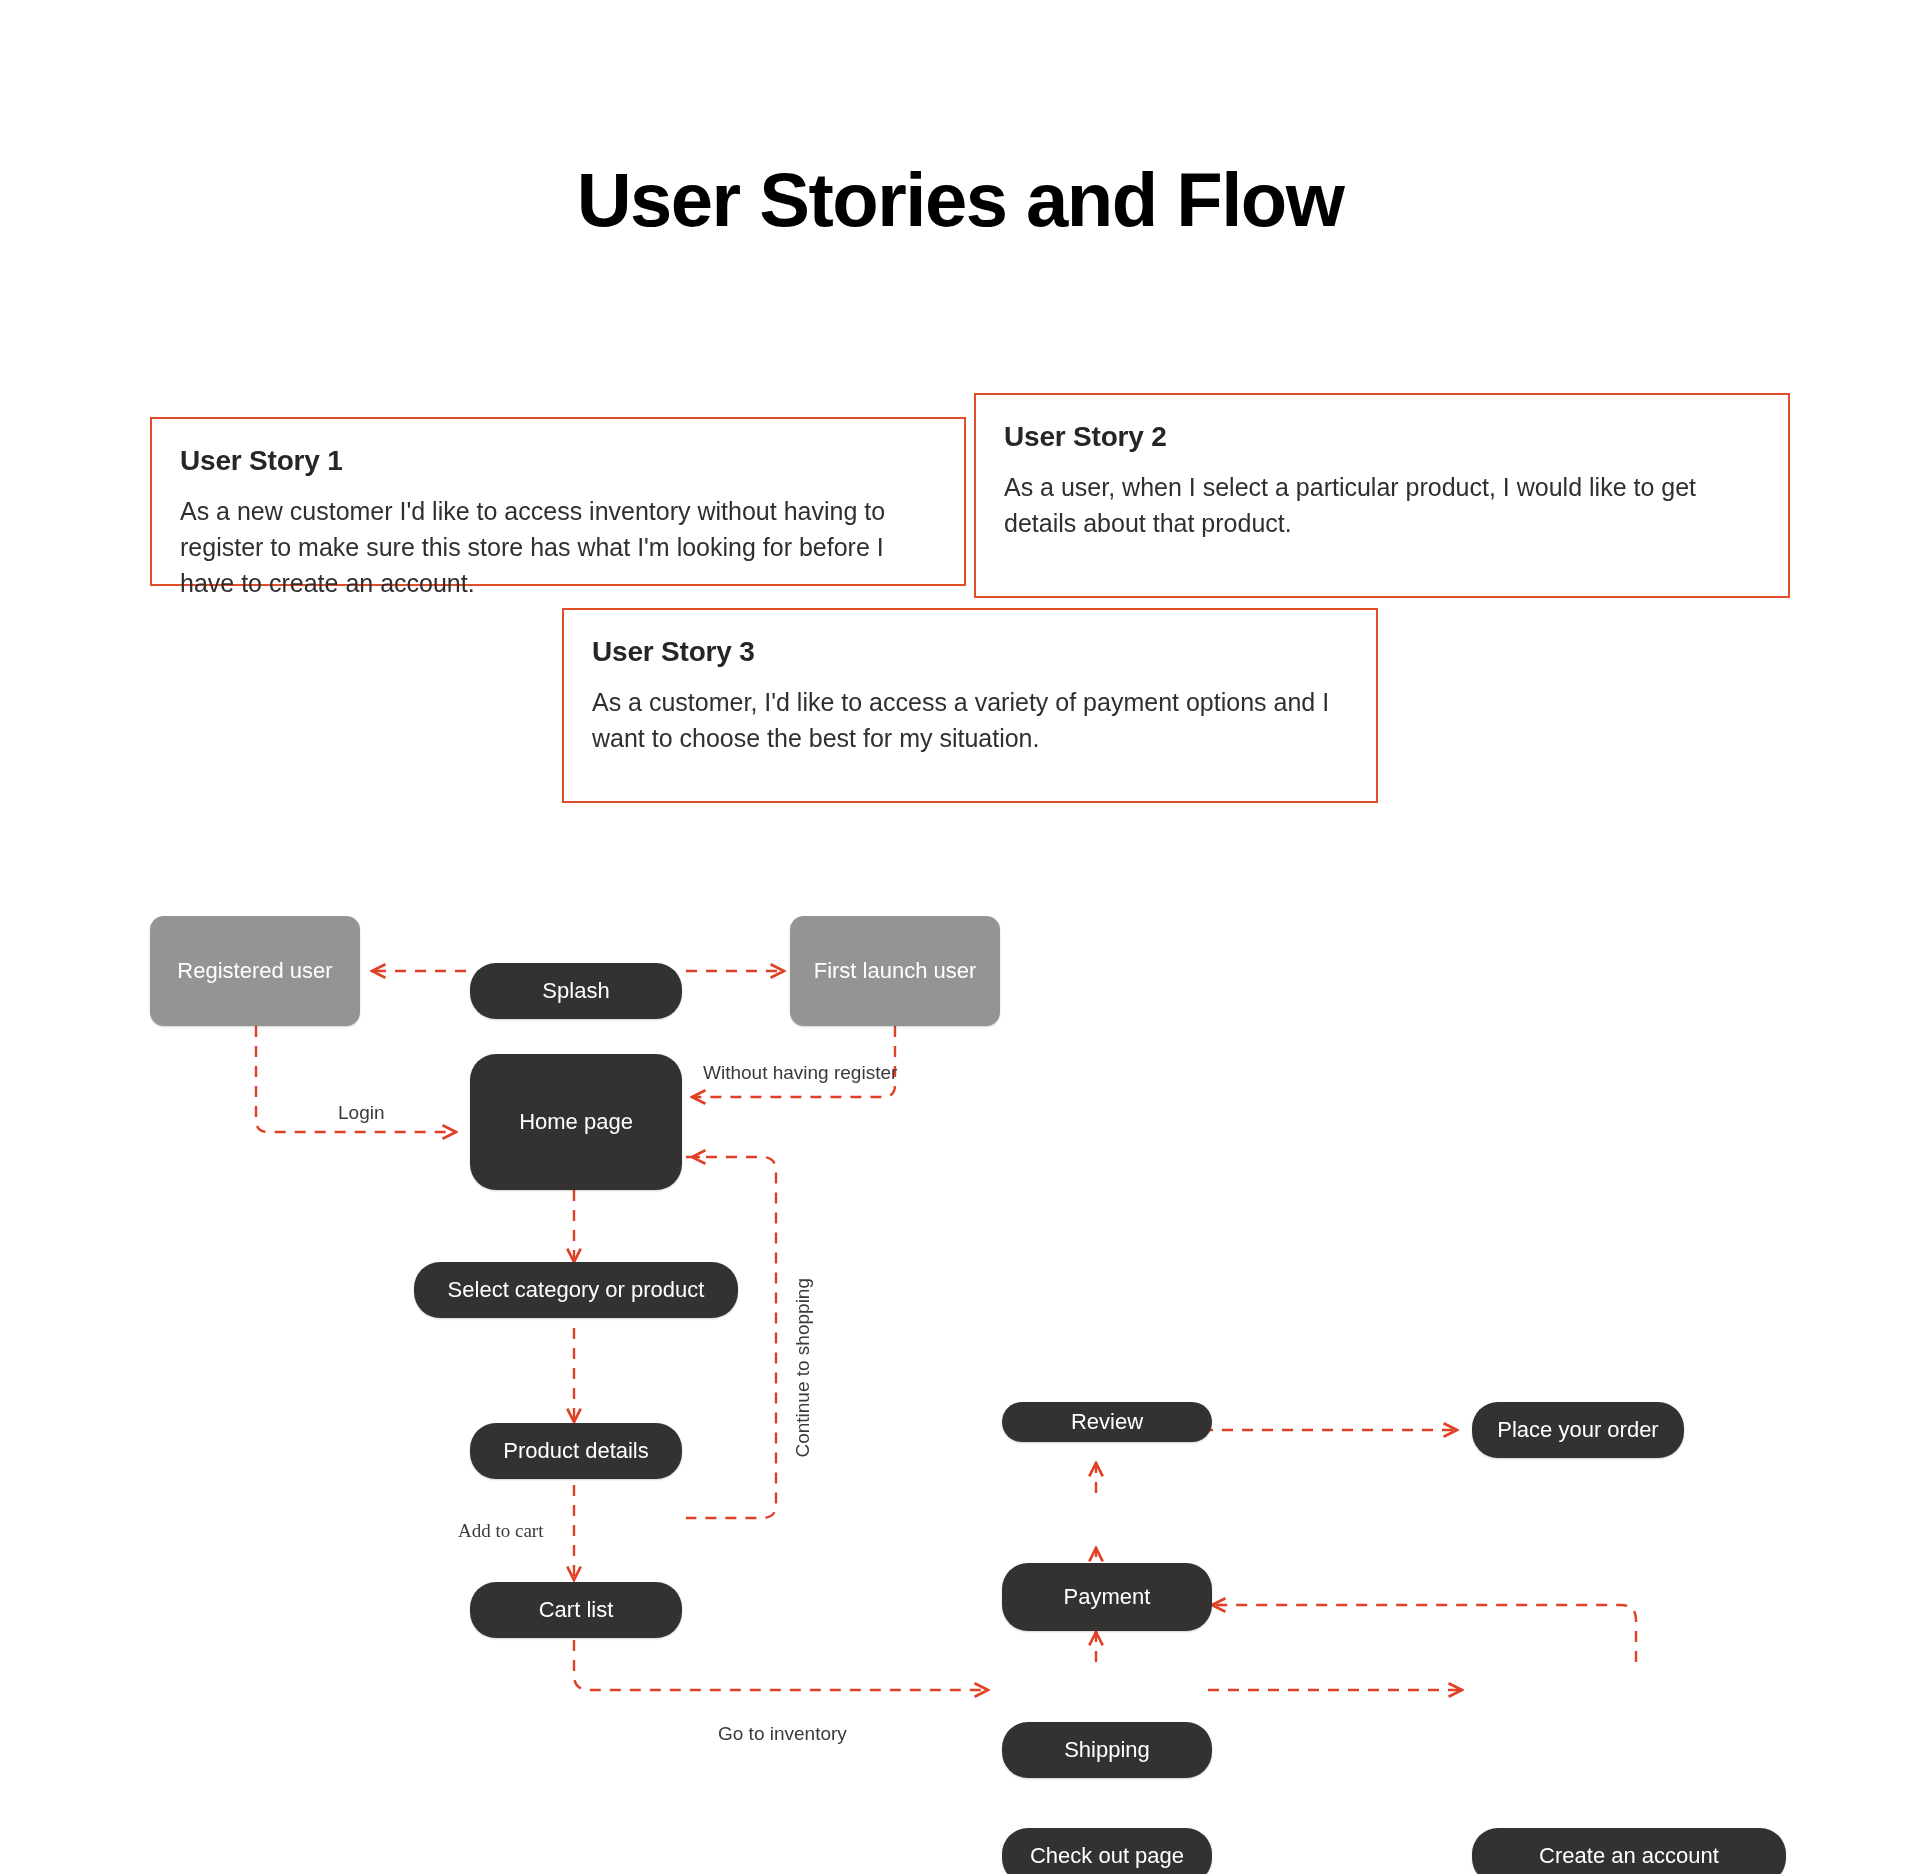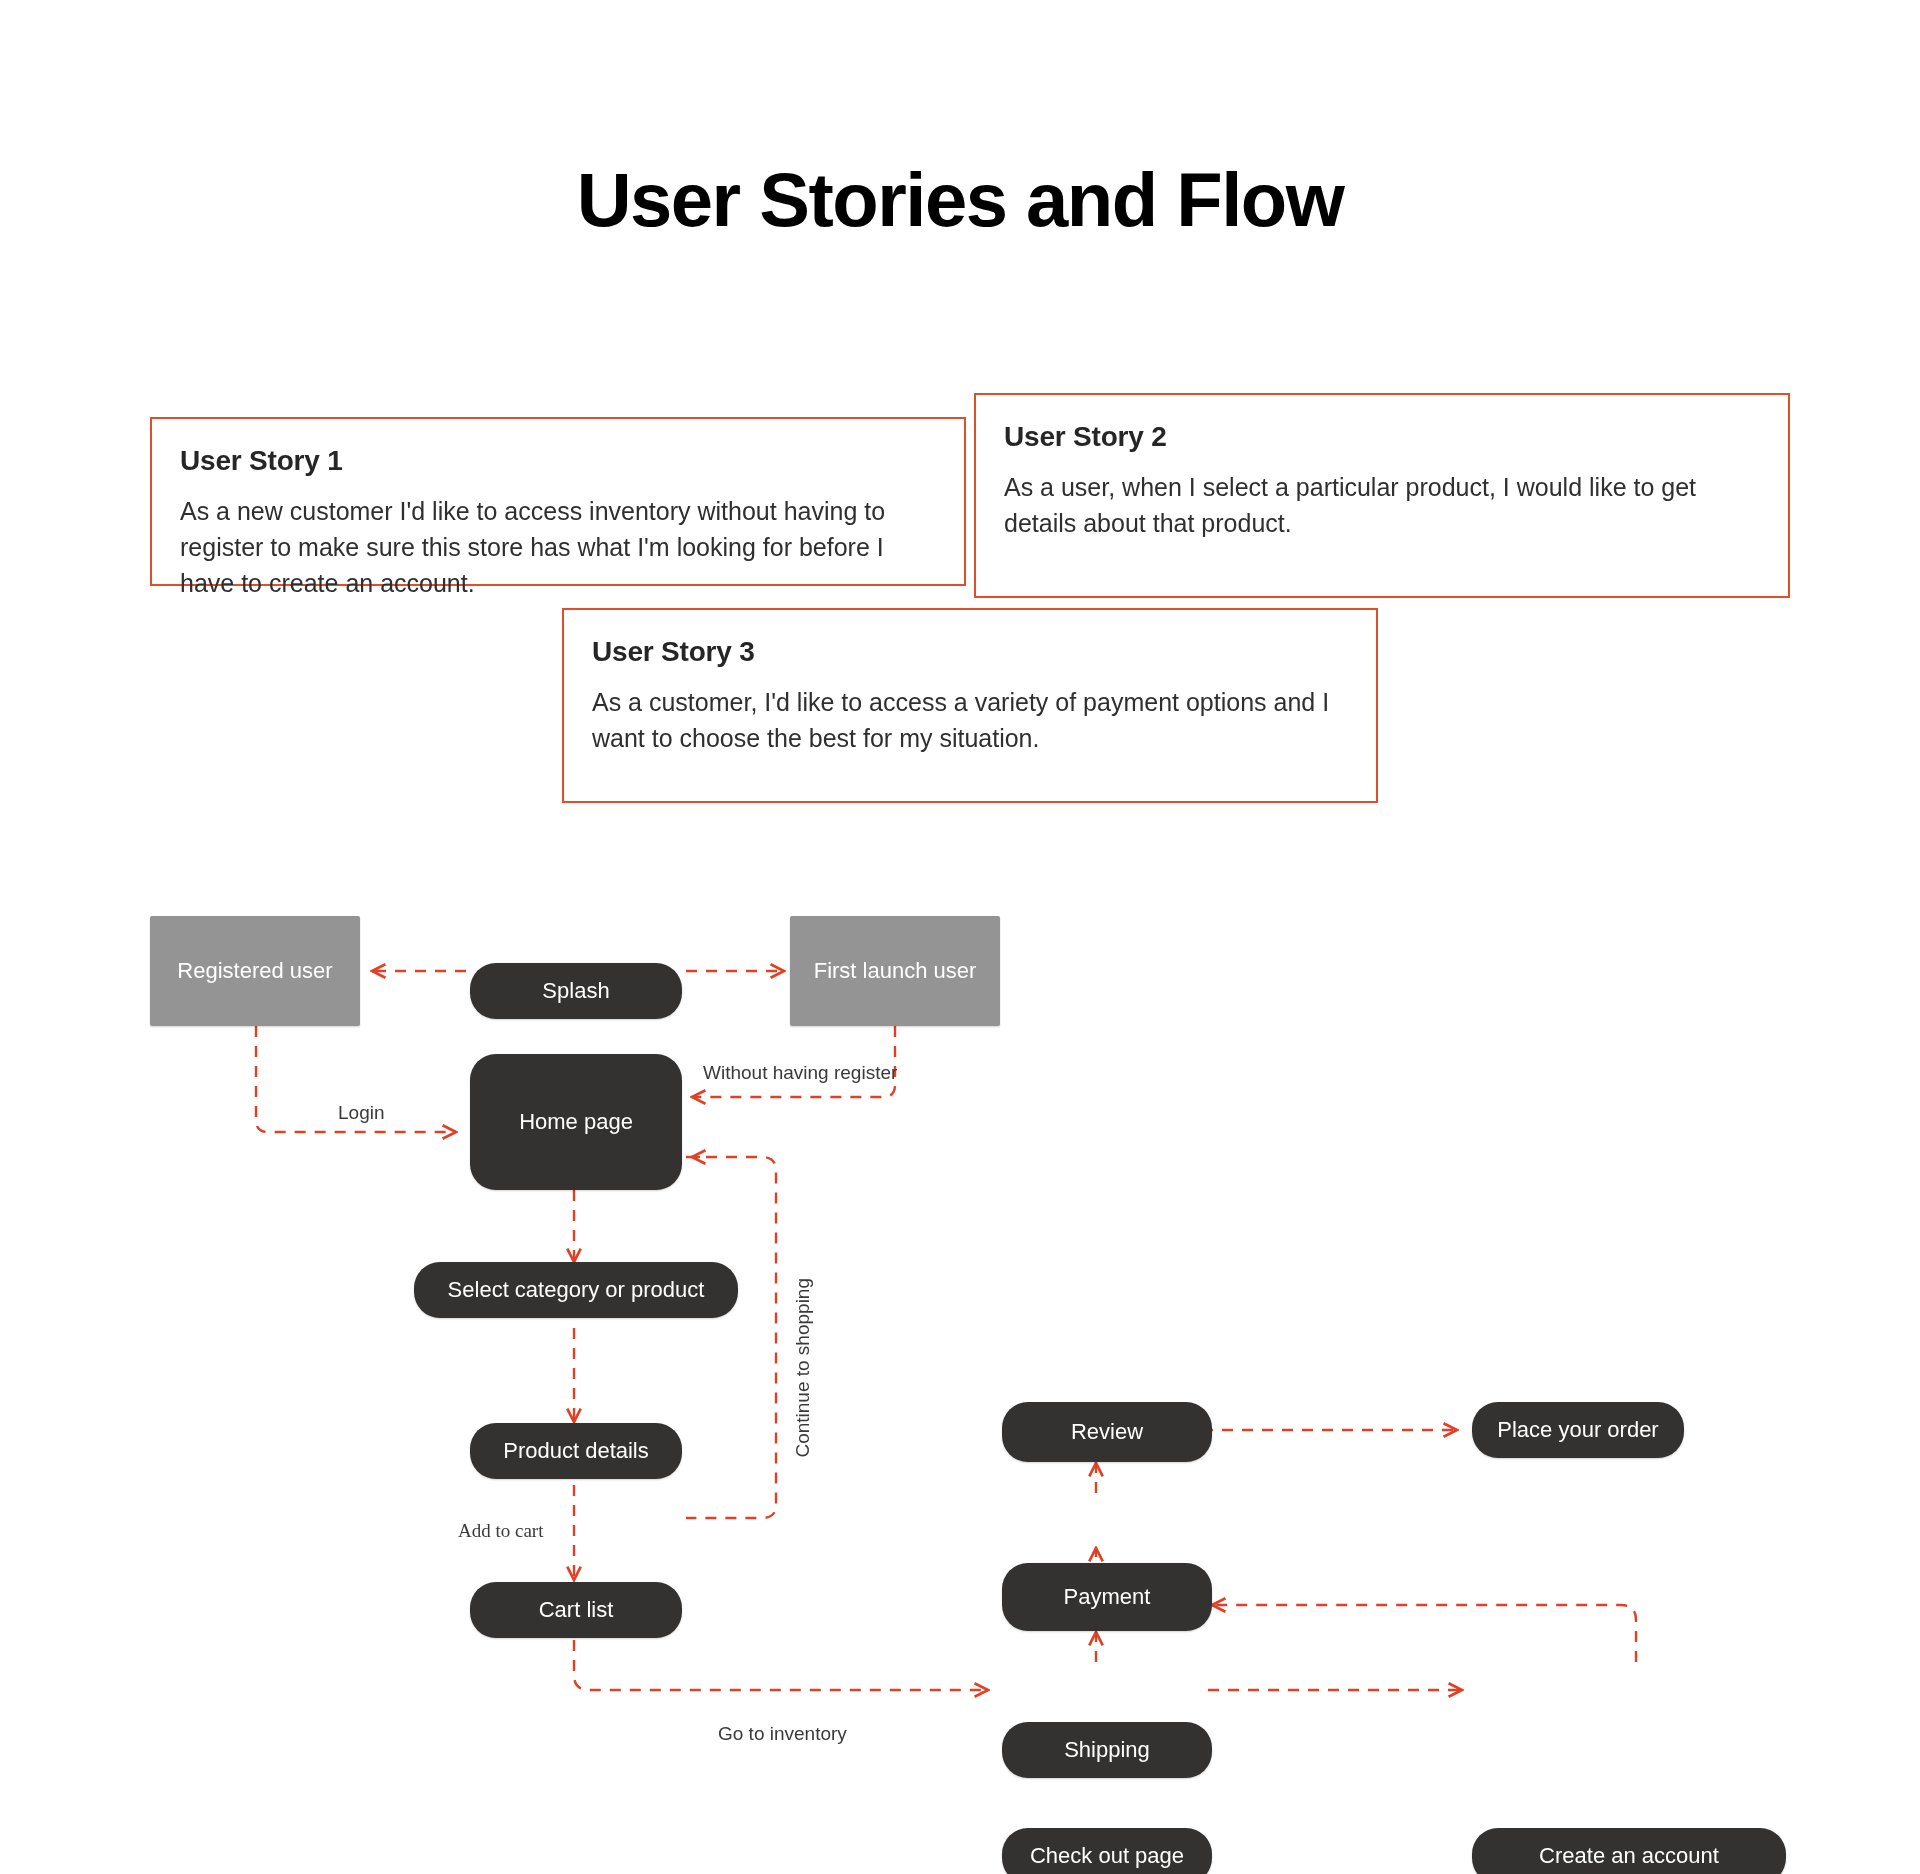--- a/index.html
+++ b/index.html
@@ -70,21 +70,21 @@
     font-size: 22px;
     text-align: center;
     background: #333231;
     border-radius: 26px;
     padding: 0 18px;
     line-height: 1.2;
     box-shadow: 0 1px 2px rgba(0,0,0,0.18);
   }
   .node.actor {
     background: #949494;
-    border-radius: 2px;
+    border-radius: 14px;
   }
 
   
   .edge-label {
     position: absolute;
     font-size: 19px;
     color: #3a3a3a;
     white-space: nowrap;
   }
   .edge-label.vertical {
@@ -178,21 +178,21 @@
   </div>
 
   <div class="node" style="left:470px; top:543px; width:212px; height:56px;text-align:center;">
     <span>Product details</span>
   </div>
 
   <div class="node" style="left:470px; top:702px; width:212px; height:56px;">
     <span>Cart list</span>
   </div>
 
-  <div class="node" style="left:1002px; top:522px; width:210px; height:60px;">
+  <div class="node" style="left:1002px; top:522px; width:210px; height:40px;">
     <span>Review</span>
   </div>
 
   <div class="node" style="left:1472px; top:522px; width:212px; height:56px;">
     <span>Place your order</span>
   </div>
 
   <div class="node" style="left:1002px; top:683px; width:210px; height:68px;">
     <span>Payment</span>
   </div>

